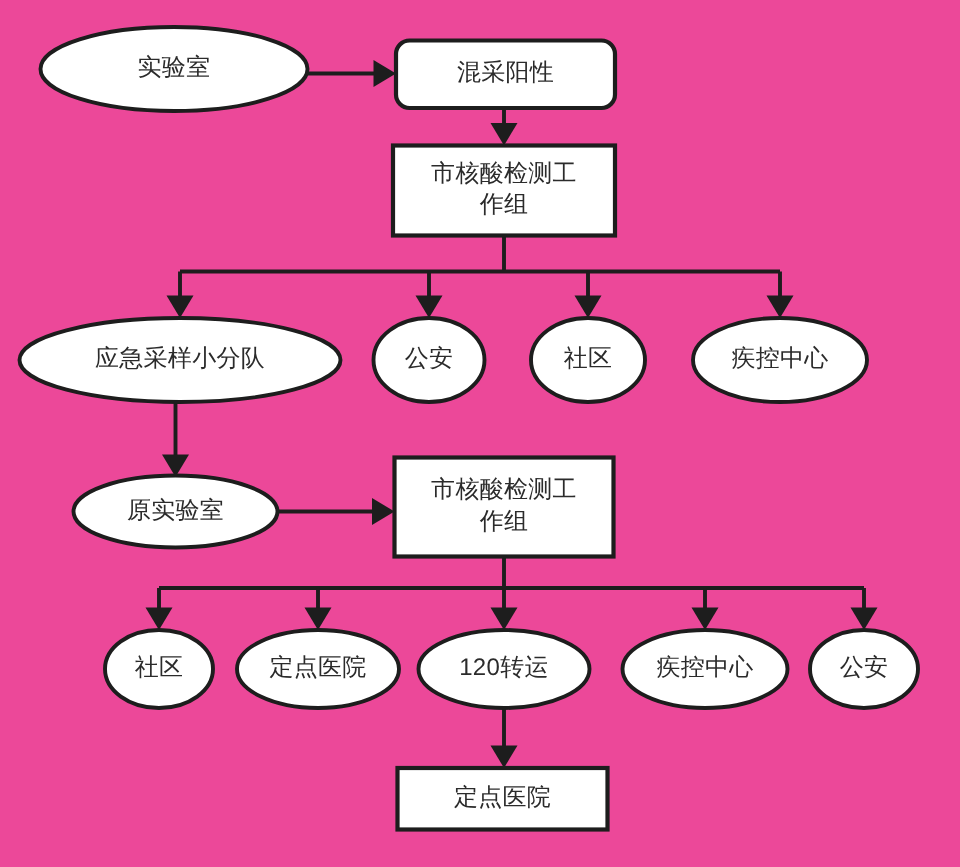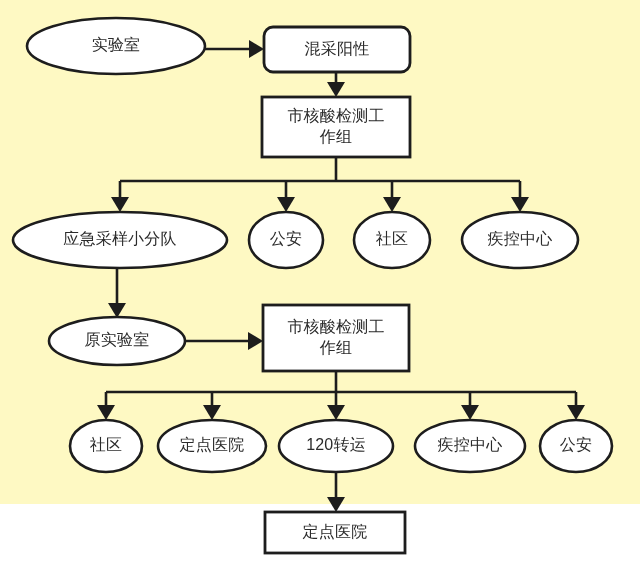--- a/index.html
+++ b/index.html
@@ -9,22 +9,22 @@
   }
   body {
     width: 640px;
     height: 578px;
     font-family: "Liberation Sans", "DejaVu Sans", sans-serif;
     overflow: hidden;
   }
   #flowchart-root {
     position: relative;
     width: 640px;
-    height: 504px;
-    background: #fef9c3;
+    height: 578px;
+    background: #ec4899;
   }
   svg#diagram {
     display: block;
     width: 640px;
     height: 578px;
   }
   .node-shape {
     fill: #ffffff;
     stroke: #1d1d1d;
     stroke-width: 2.6;

